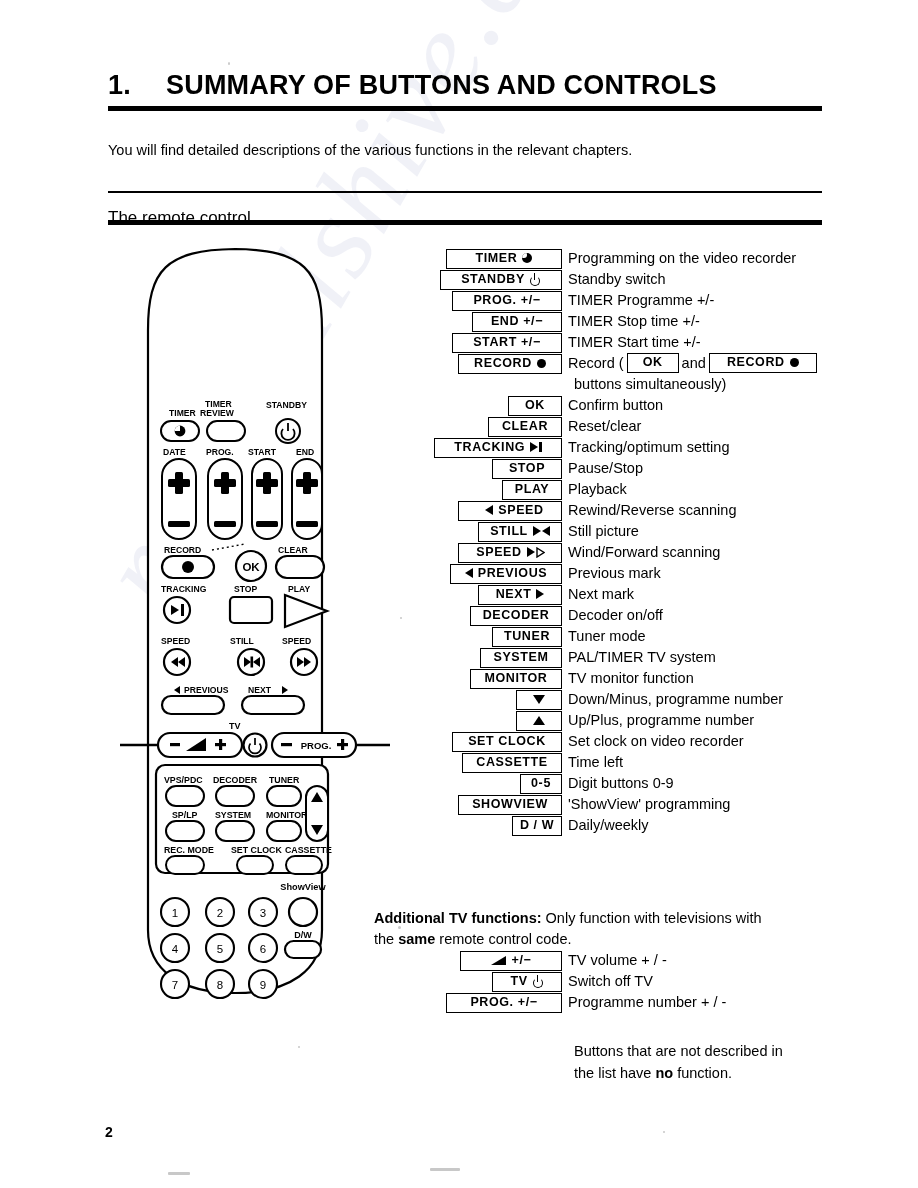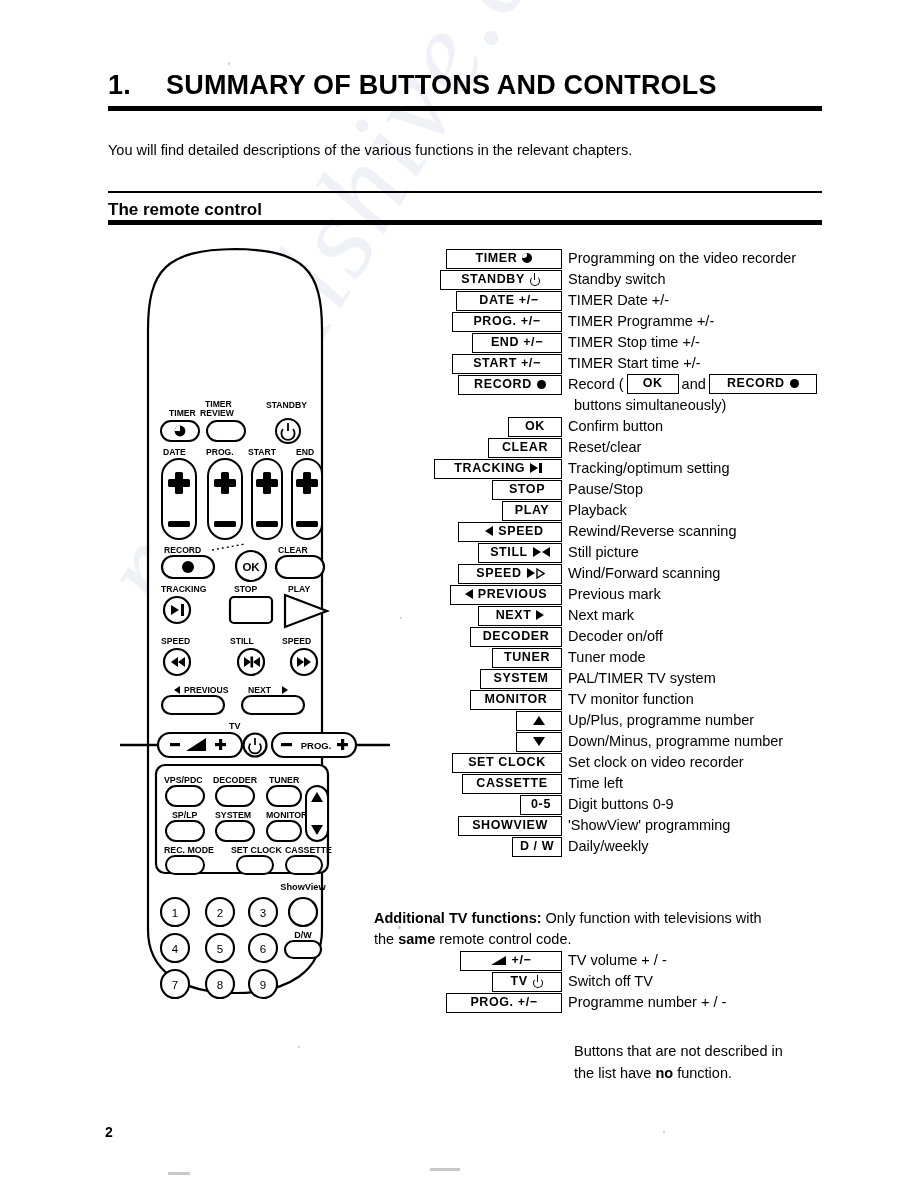--- a/index.html
+++ b/index.html
@@ -58,23 +58,23 @@
     position: absolute;
     left: 108px;
     top: 142px;
     font-size: 14.5px;
     white-space: nowrap;
   }
 
   .section-head {
     position: absolute;
     left: 108px;
-    top: 200px;
+    top: 208px;
     font-size: 17px;
-    font-weight: bold;
+    font-weight: normal;
   }
 
   
   #remote-wrap {
     position: absolute;
     left: 120px;
     top: 240px;
     width: 270px;
     height: 770px;
   }
@@ -525,28 +525,20 @@
     <div class="leg-row">
       <div class="leg-key-cell">
           <span class="keybox" style="width:106px">
             <span>STANDBY</span>
             <span class="g-power"></span>
           </span>
         </div>
       <div class="leg-desc">Standby switch</div>
     </div>
 
-    <div class="leg-row">
-      <div class="leg-key-cell">
-          <span class="keybox" style="width:90px">
-            <span>DATE  +/−</span>
-          </span>
-        </div>
-      <div class="leg-desc">TIMER Date +/-</div>
-    </div>
 
     <div class="leg-row">
       <div class="leg-key-cell">
           <span class="keybox" style="width:94px">
             <span>PROG.  +/−</span>
           </span>
         </div>
       <div class="leg-desc">TIMER Programme +/-</div>
     </div>
 
@@ -731,33 +723,33 @@
           <span class="keybox" style="width:76px">
             <span>MONITOR</span>
           </span>
         </div>
       <div class="leg-desc">TV monitor function</div>
     </div>
 
     <div class="leg-row">
       <div class="leg-key-cell">
           <span class="keybox" style="width:30px">
+            <span class="g-tri-down"></span>
+          </span>
+        </div>
+      <div class="leg-desc">Down/Minus, programme number</div>
+    </div>
+
+    <div class="leg-row">
+      <div class="leg-key-cell">
+          <span class="keybox" style="width:30px">
             <span class="g-tri-up"></span>
           </span>
         </div>
       <div class="leg-desc">Up/Plus, programme number</div>
-    </div>
-
-    <div class="leg-row">
-      <div class="leg-key-cell">
-          <span class="keybox" style="width:30px">
-            <span class="g-tri-down"></span>
-          </span>
-        </div>
-      <div class="leg-desc">Down/Minus, programme number</div>
     </div>
 
     <div class="leg-row">
       <div class="leg-key-cell">
           <span class="keybox" style="width:94px">
             <span>SET  CLOCK</span>
           </span>
         </div>
       <div class="leg-desc">Set clock on video recorder</div>
     </div>

